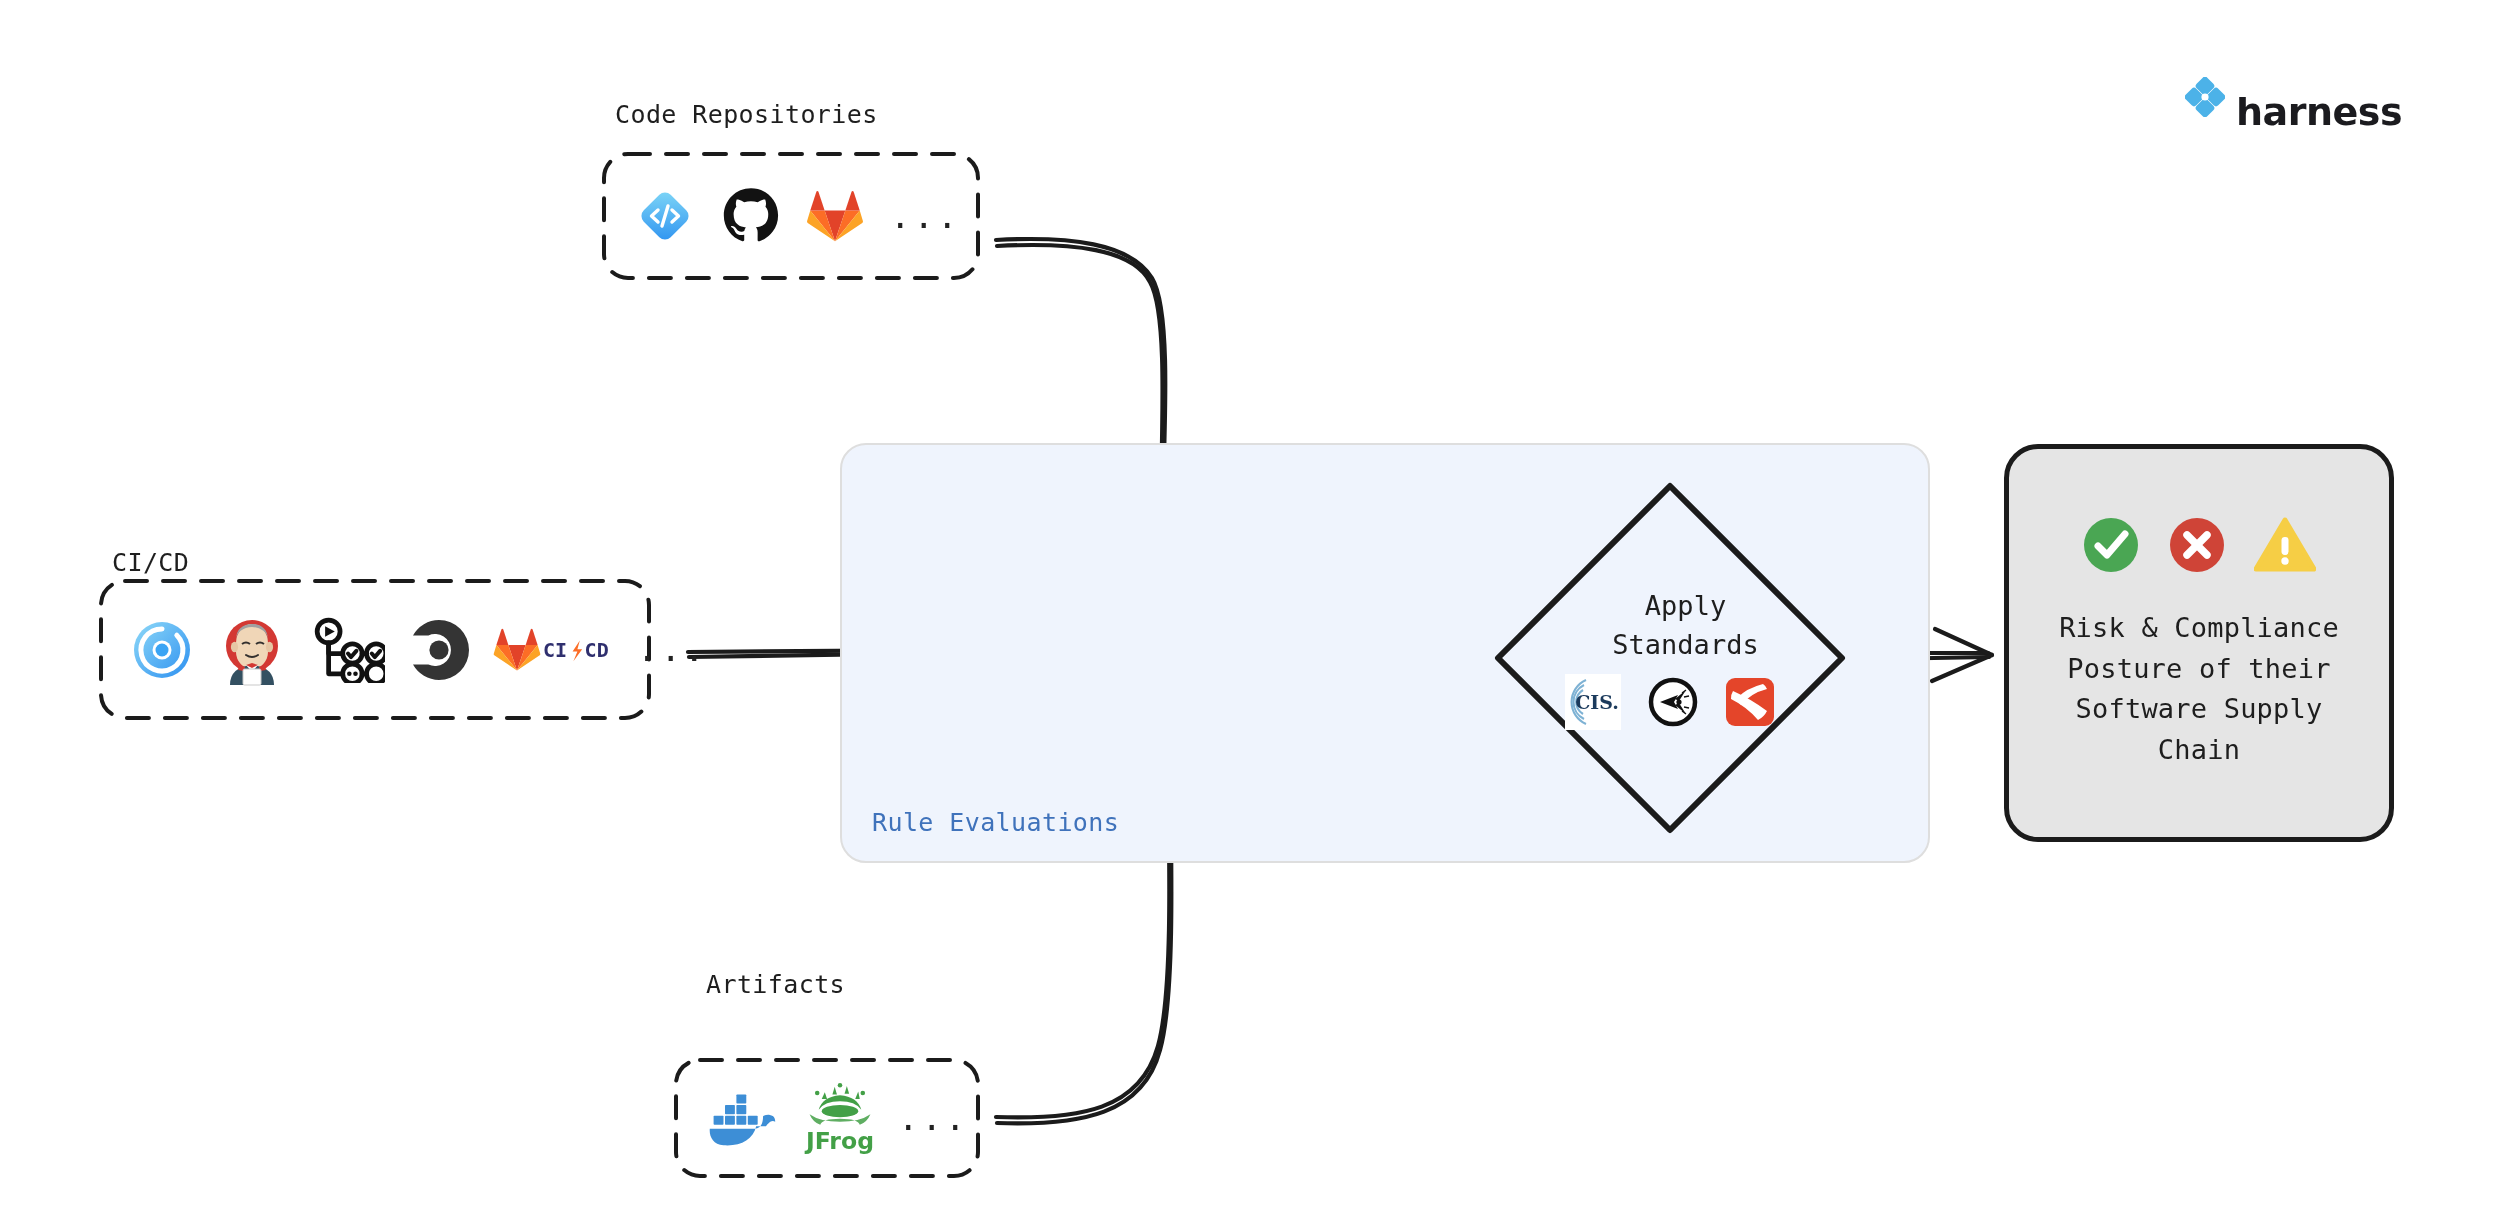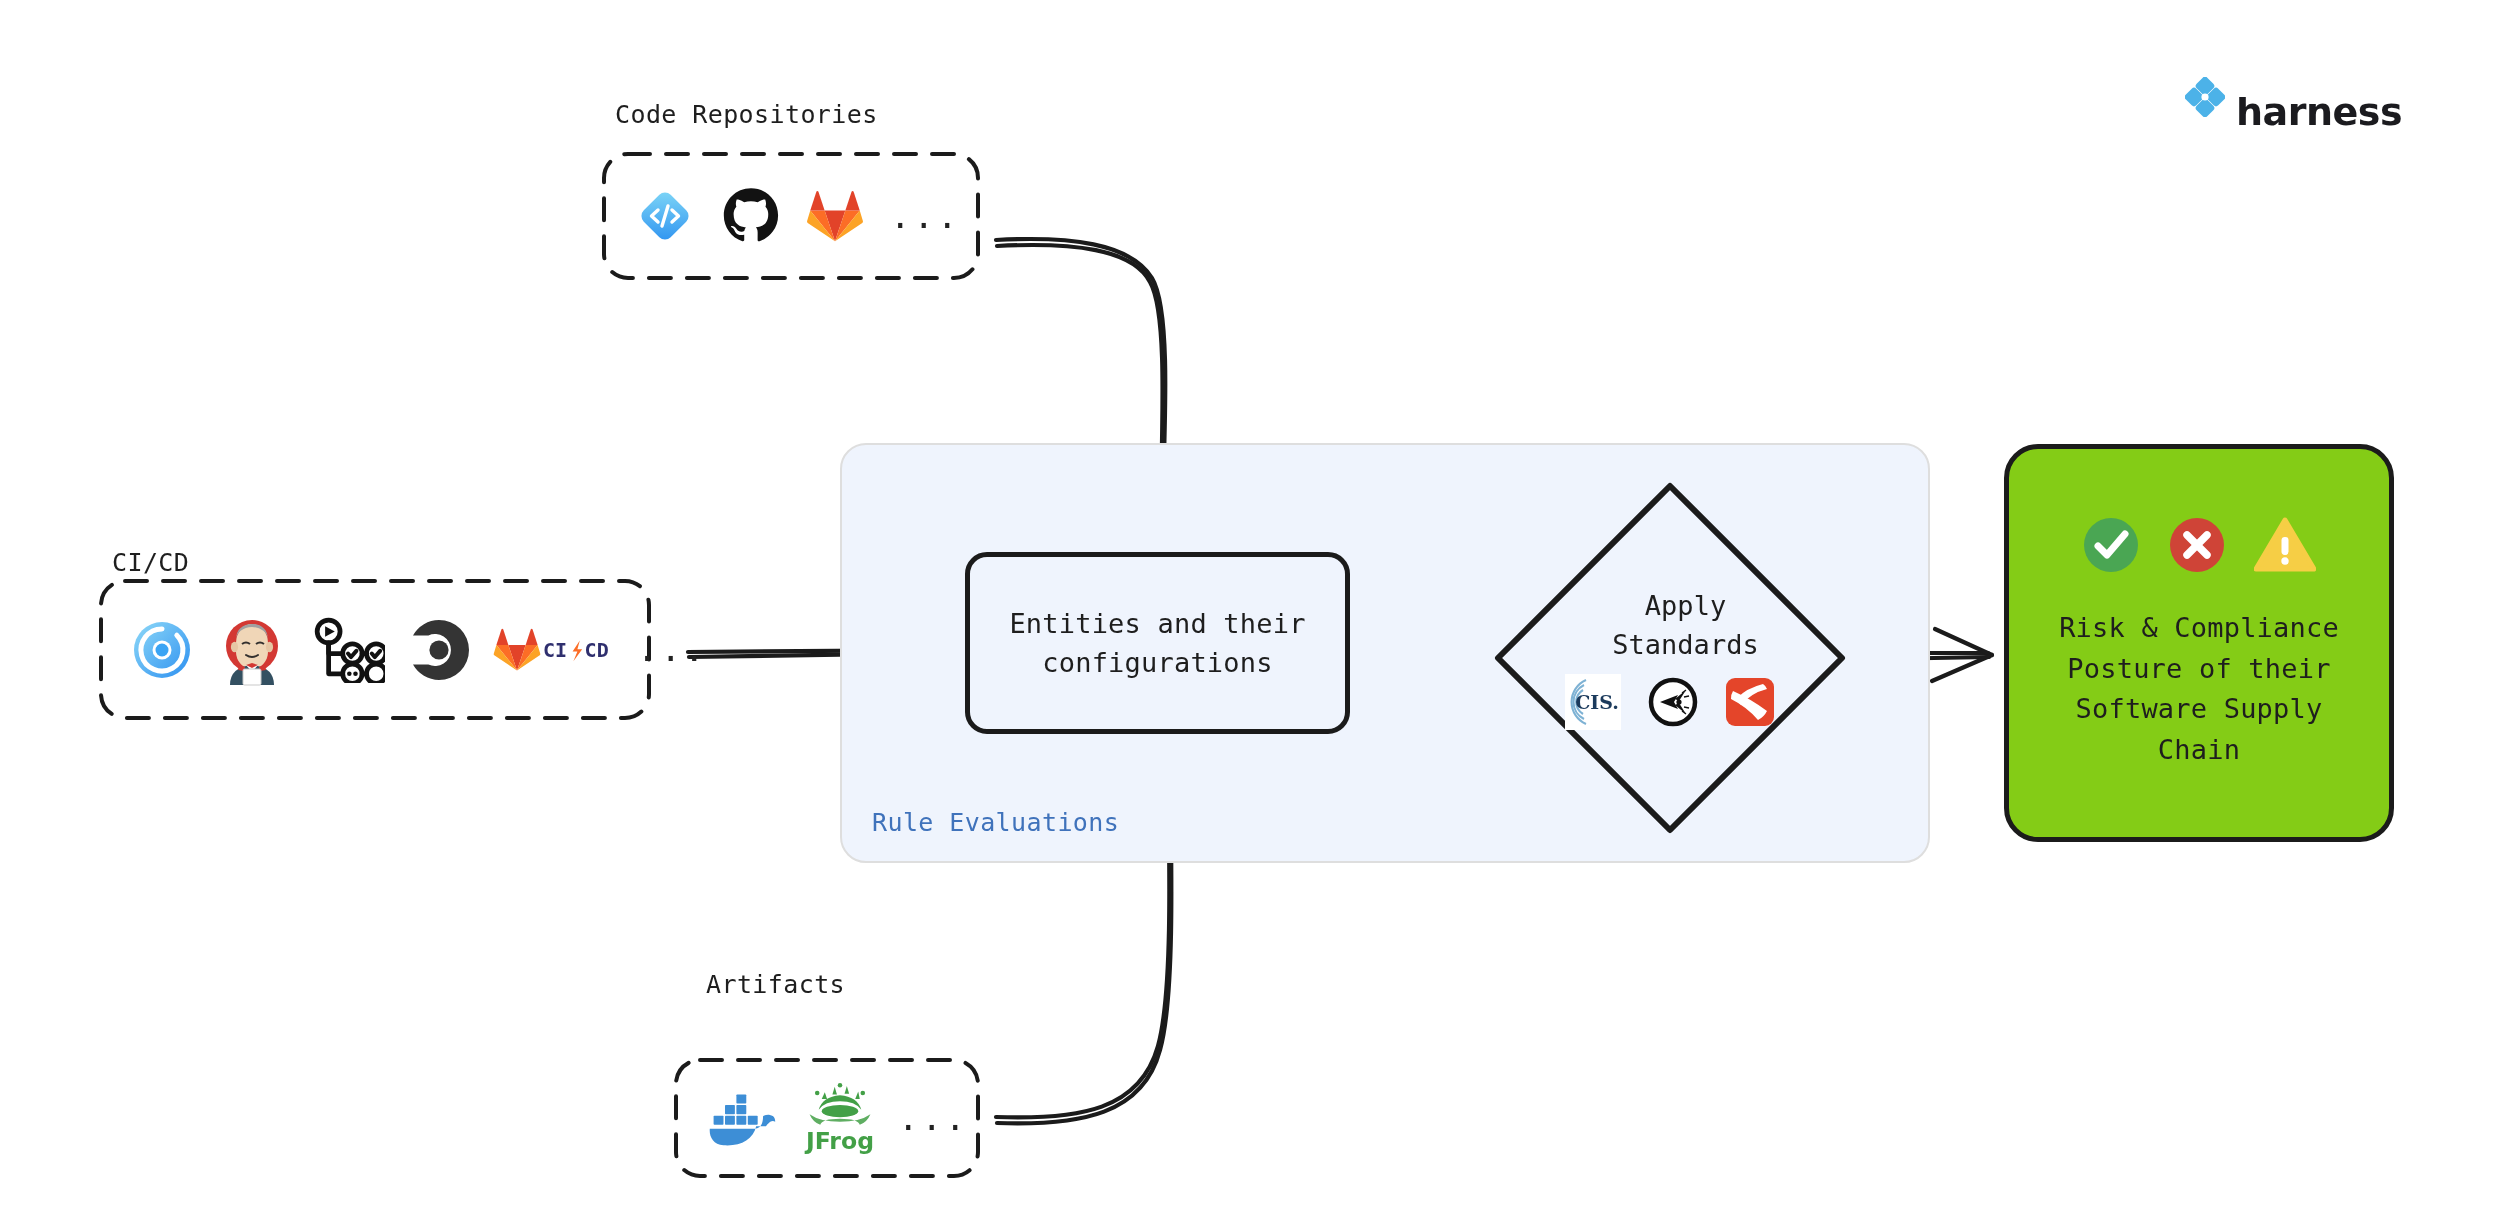--- a/index.html
+++ b/index.html
@@ -46,21 +46,21 @@
   #diamond-wrap { position:absolute; left:1490px; top:478px; width:360px; height:360px; }
   #diamond-wrap .dsvg { position:absolute; left:0; top:0; }
   #diamond-content { position:absolute; left:0; top:0; width:100%; height:100%;
                      display:flex; flex-direction:column; align-items:center;
                      justify-content:center; gap:10px; }
   #diamond-content .txt { font-size:27px; color:#1e1e1e; line-height:1.45; text-align:center;margin-left:31px; }
   .std-icons { display:flex; align-items:center; gap:27px; }
 
   
   #outcome-box { position:absolute; left:2004px; top:444px; width:390px; height:398px;
-                 border:5px solid #1b1b1b; border-radius:34px; background:#84cc16;
+                 border:5px solid #1b1b1b; border-radius:34px; background:#e5e5e5;
                  display:flex; flex-direction:column; align-items:center;
                  justify-content:center; gap:34px; }
   .status-icons { display:flex; align-items:center; gap:28px; }
   #outcome-box .txt { font-size:27px; color:#1e1e1e; line-height:1.5; text-align:center; letter-spacing:0.2px; }
 
   .icon { display:block; }
 </style>
 </head>
 <body>
 
@@ -305,26 +305,20 @@
           <text x="50" y="88" text-anchor="middle" font-family="DejaVu Sans, Liberation Sans, sans-serif" font-size="31" font-weight="bold" fill="#43a047">JFrog</text>
         </svg>
       </span>
       <span class="ellipsis">...</span>
     </div>
   </div>
 
   <div id="rule-panel"></div>
   <div id="rule-panel-label">Rule Evaluations</div>
 
-  <div id="entities-box">
-    <div class="txt">
-      <span>Entities and their</span><br>
-      <span>configurations</span>
-    </div>
-  </div>
 
   <div id="diamond-wrap">
     <svg class="dsvg" width="360" height="360" viewBox="0 0 360 360" xmlns="http://www.w3.org/2000/svg">
       <path d="M180 8 L352 180 L180 352 L8 180 Z" fill="none" stroke="#1b1b1b" stroke-width="6" stroke-linejoin="round"></path>
     </svg>
     <div id="diamond-content">
       <div class="txt">
         <span>Apply</span><br>
         <span>Standards</span>
       </div>

